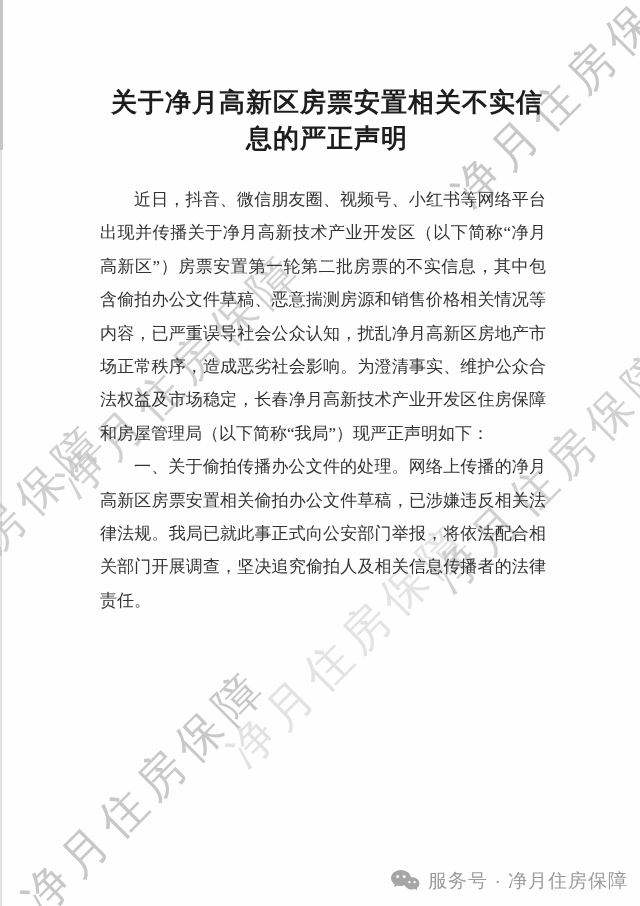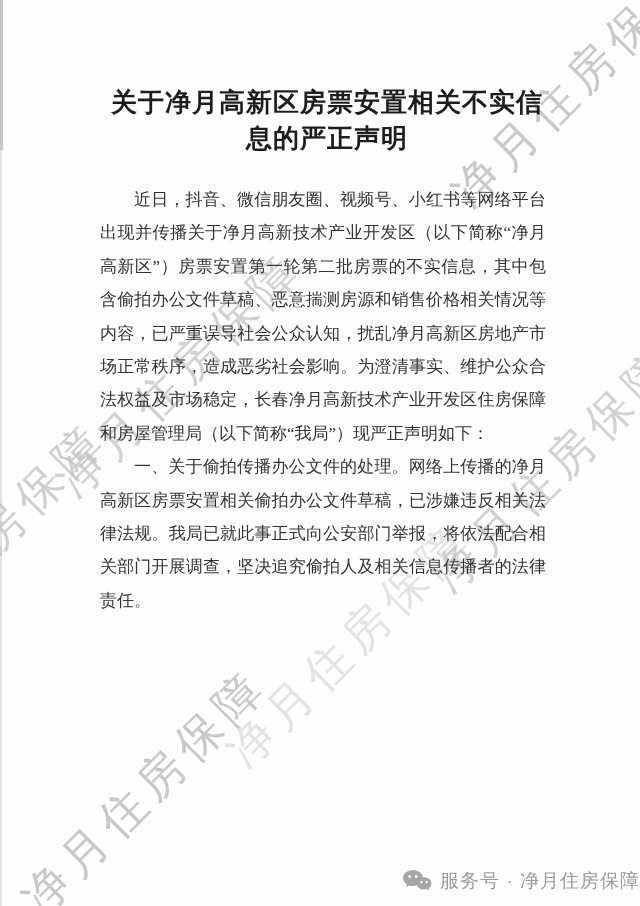--- a/index.html
+++ b/index.html
@@ -25,21 +25,21 @@
   }
   .body-text{margin-top:26px;}
   .body-text p{
     margin:0;text-indent:2em;font-size:17px;line-height:33.4px;
     text-align:justify;color:#333333;letter-spacing:0;
   }
   
   .footer{
     position:absolute;left:0;bottom:0;width:640px;height:50px;z-index:3;
     display:flex;align-items:center;justify-content:flex-end;
-    padding-right:0;box-sizing:border-box;gap:8px;
+    padding-right:12px;box-sizing:border-box;gap:8px;
     font-family:"Liberation Sans","DejaVu Sans",sans-serif;
   }
   .footer-label{font-size:19px;letter-spacing:1px;}
   .wx-icon{display:inline-flex;align-items:center;}
 </style>
 </head>
 <body>
 
 <div class="page">
 

